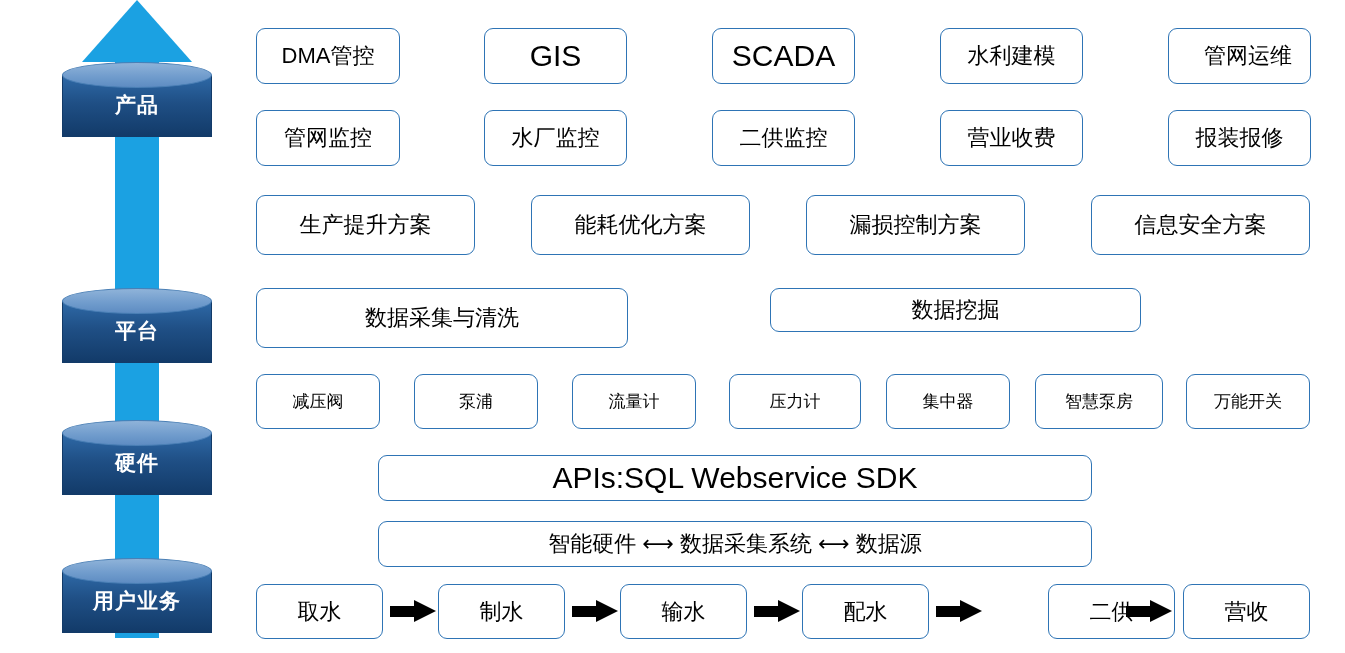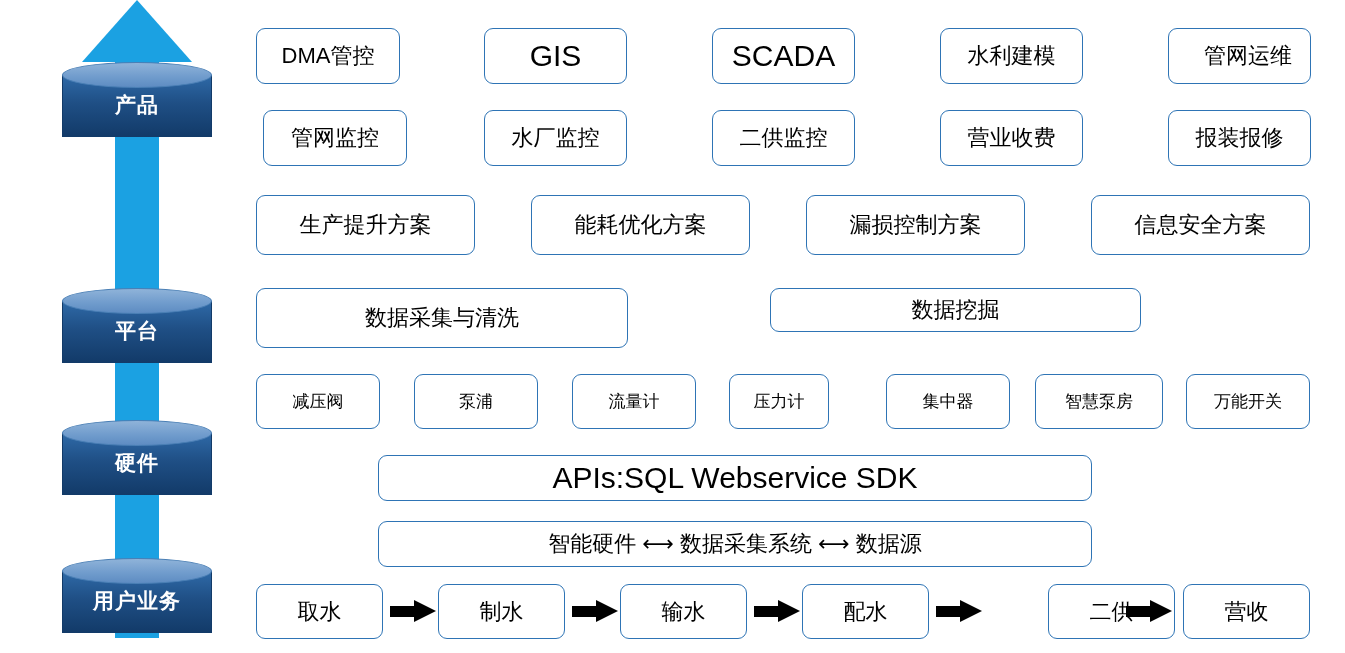--- a/index.html
+++ b/index.html
@@ -183,38 +183,38 @@
       <div class="cyl-label">用户业务</div>
     </div>
   </div>
 
   <div class="box" style="left:256px;  top:28px; width:144px; height:56px;">DMA管控</div>
   <div class="box latin" style="left:484px;  top:28px; width:143px; height:56px;">GIS</div>
   <div class="box latin" style="left:712px;  top:28px; width:143px; height:56px;">SCADA</div>
   <div class="box" style="left:940px;  top:28px; width:143px; height:56px;">水利建模</div>
   <div class="box" style="left:1168px; top:28px; width:143px; height:56px;padding-left:17px;">管网运维</div>
 
-  <div class="box" style="left:256px;  top:110px; width:144px; height:56px;margin-left:7px;">管网监控</div>
+  <div class="box" style="left:256px;  top:110px; width:144px; height:56px;">管网监控</div>
   <div class="box" style="left:484px;  top:110px; width:143px; height:56px;">水厂监控</div>
   <div class="box" style="left:712px;  top:110px; width:143px; height:56px;">二供监控</div>
   <div class="box" style="left:940px;  top:110px; width:143px; height:56px;">营业收费</div>
   <div class="box" style="left:1168px; top:110px; width:143px; height:56px;">报装报修</div>
 
   <div class="box" style="left:256px;  top:195px; width:219px; height:60px;">生产提升方案</div>
   <div class="box" style="left:531px;  top:195px; width:219px; height:60px;">能耗优化方案</div>
   <div class="box" style="left:806px;  top:195px; width:219px; height:60px;">漏损控制方案</div>
   <div class="box" style="left:1091px; top:195px; width:219px; height:60px;">信息安全方案</div>
 
   <div class="box" style="left:256px; top:288px; width:372px; height:60px;">数据采集与清洗</div>
   <div class="box" style="left:770px; top:288px; width:371px; height:44px;">数据挖掘</div>
 
   <div class="box small" style="left:256px;  top:374px; width:124px; height:55px;">减压阀</div>
   <div class="box small" style="left:414px;  top:374px; width:124px; height:55px;">泵浦</div>
   <div class="box small" style="left:572px;  top:374px; width:124px; height:55px;">流量计</div>
-  <div class="box small" style="left:729px;  top:374px; width:100px; height:55px;">压力计</div>
+  <div class="box small" style="left:729px;  top:374px; width:132px; height:55px;">压力计</div>
   <div class="box small" style="left:886px;  top:374px; width:124px; height:55px;">集中器</div>
   <div class="box small" style="left:1035px; top:374px; width:128px; height:55px;">智慧泵房</div>
   <div class="box small" style="left:1186px; top:374px; width:124px; height:55px;">万能开关</div>
 
   <div class="box latin" style="left:378px; top:455px; width:714px; height:46px;">APIs:SQL Webservice SDK</div>
 
   <div class="box" style="left:378px; top:521px; width:714px; height:46px;">智能硬件 ⟷ 数据采集系统 ⟷ 数据源</div>
 
   <div class="box" style="left:256px;  top:584px; width:127px; height:55px;">取水</div>
   <div class="flow-arrow" style="left:390px; top:600px;">

